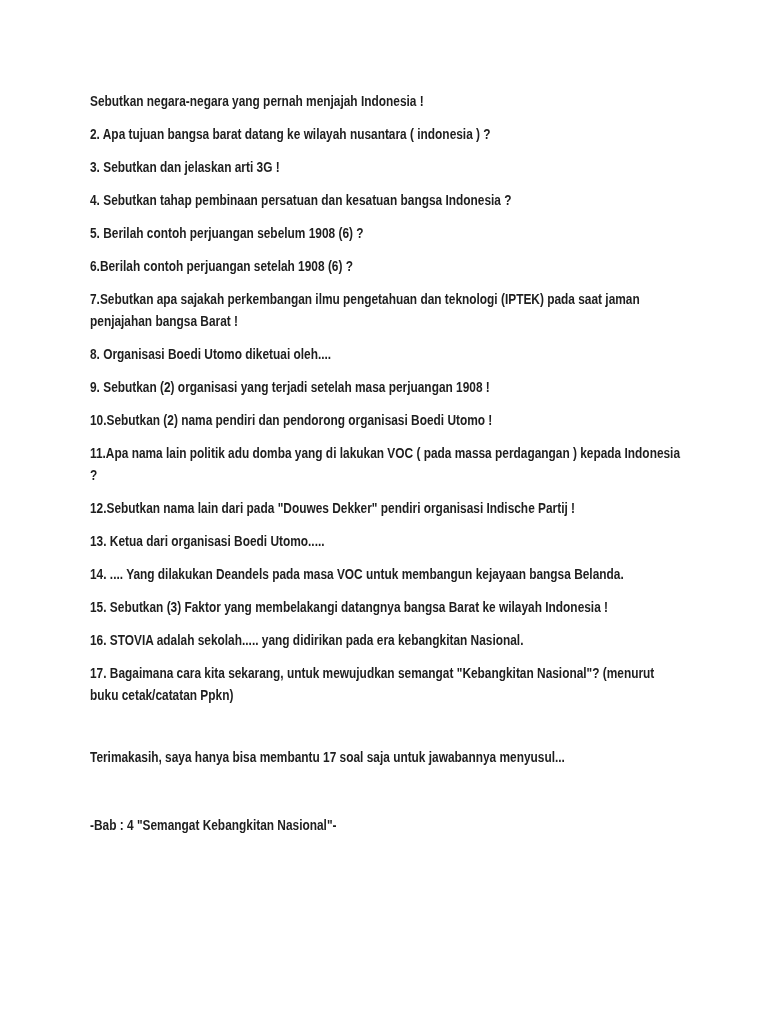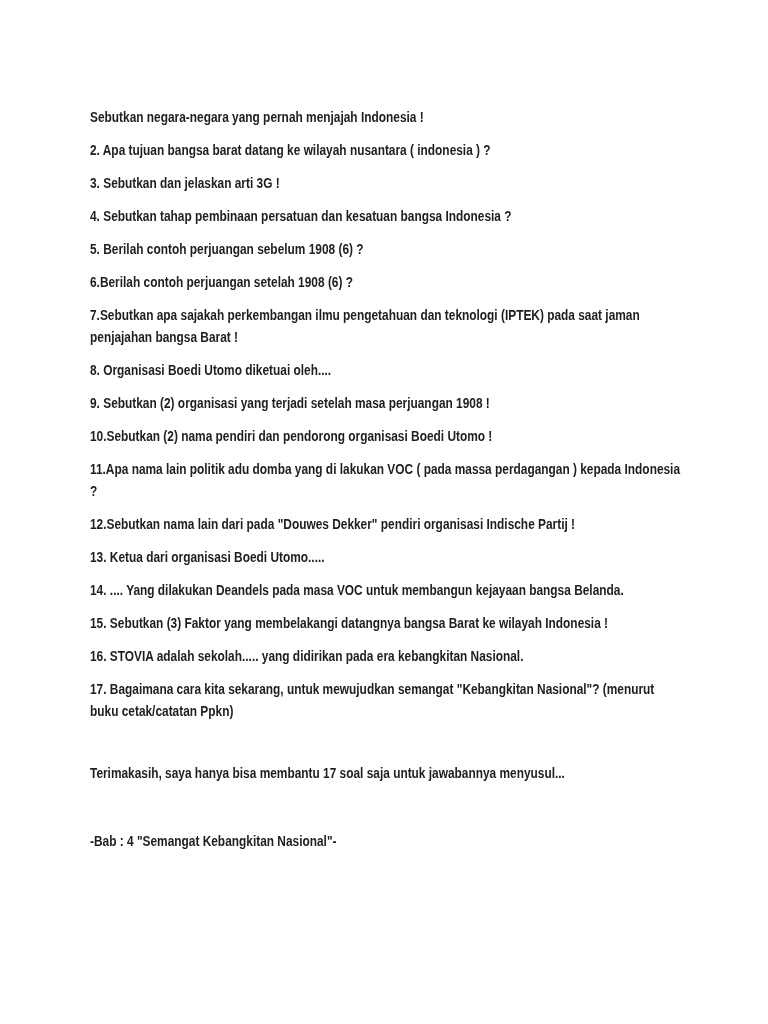--- a/index.html
+++ b/index.html
@@ -2,21 +2,21 @@
 <html><head>
 <meta charset="utf-8">
 <style>
   html, body { margin: 0; padding: 0; background: #ffffff; }
   .page {
     position: relative;
     width: 768px;
     height: 856px;
     background: #ffffff;
     overflow: hidden;
-    margin: 16px auto;
+    margin: 0 auto;
   }
   .content {
     padding: 90px 0 0 90px;
   }
   .q {
     margin: 0 0 11px 0;
     font-family: "Liberation Sans", sans-serif;
     font-weight: 700;
     font-size: 14.5px;
     line-height: 22px;

